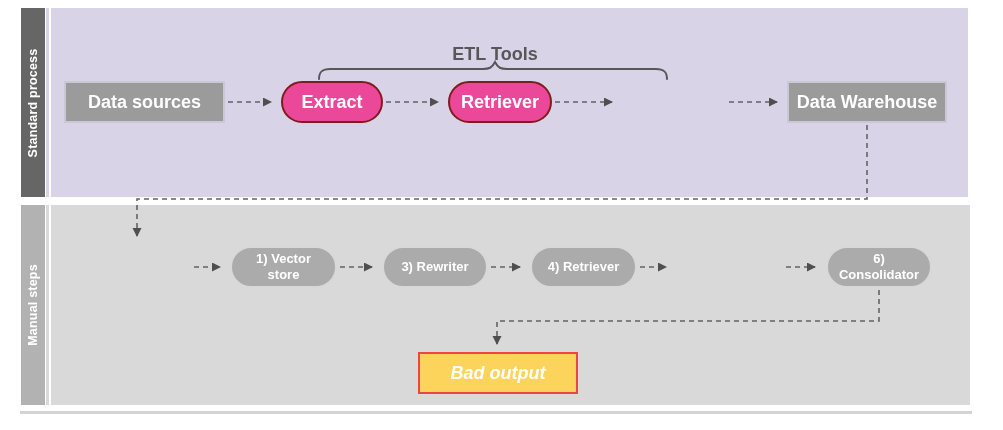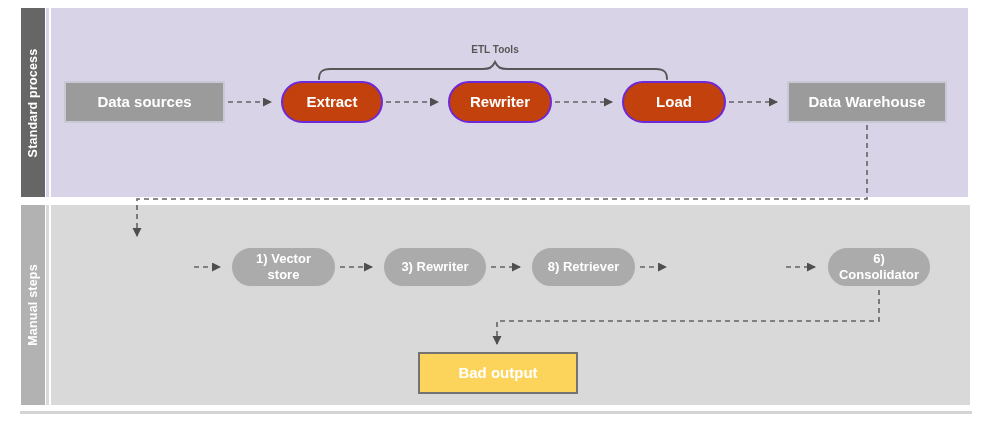--- a/index.html
+++ b/index.html
@@ -42,52 +42,53 @@
     background: #d4d4d4;
   }
   .node {
     position: absolute;
     display: flex;
     align-items: center;
     justify-content: center;
     box-sizing: border-box;
     color: #ffffff;
     font-weight: bold;
-    font-size: 15px;
+    font-size: 18px;
     text-align: center;
     white-space: pre-line;
     line-height: 1.25;
   }
   .node.rect-gray {
     background: #9b9b9b;
     border: 2px solid #c9c9d6;
   }
   .node.pill-pink {
-    background: #c2410c;
-    border: 2px solid #6d28d9;
+    background: #ec4899;
+    border: 2px solid #7f1d1d;
     border-radius: 22px;
     text-align: center;
   }
   .node.pill-gray {
     background: #ababab;
     border: 2px solid #d8d8d8;
     border-radius: 22px;
     font-size: 13px;
   }
   .node.rect-yellow {
     background: #fcd45b;
-    border: 2px solid #737373;
+    border: 2px solid #ef4444;
+    font-style: italic;
   }
   .etl-label {
     position: absolute;
     left: 435px; top: 44px; width: 120px;
     text-align: center;
     color: #575757;
     font-weight: bold;
-    font-size: 10px;
+    font-size: 18px;
   }
   svg.overlay {
     position: absolute;
     left: 0; top: 0;
     width: 1003px; height: 430px;
     pointer-events: none;
   }
   .conn { stroke: #636363; stroke-width: 1.6; fill: none; stroke-dasharray: 5 4; }
   .brace { stroke: #575757; stroke-width: 2; fill: none; stroke-linecap: round; }
 </style>
@@ -130,28 +131,27 @@
     <path class="conn" marker-end="url(#ar)" d="M640 267 H666"></path>
     <path class="conn" marker-end="url(#ar)" d="M786 267 H815"></path>
 
     <path class="conn" marker-end="url(#ar)" d="M879 290 V321 H497 V344"></path>
   </svg>
 
   <div class="etl-label">ETL Tools</div>
 
   <div class="node rect-gray" style="left:64px; top:81px; width:161px; height:42px;">Data sources</div>
   <div class="node pill-pink" style="left:281px; top:81px; width:102px; height:42px;">Extract</div>
-  <div class="node pill-pink" style="left:448px; top:81px; width:104px; height:42px;">Rewriter</div>
-  <div class="node pill-pink" style="left:622px; top:81px; width:104px; height:42px;">Load</div>
+  <div class="node pill-pink" style="left:448px; top:81px; width:104px; height:42px;">Retriever</div>
   <div class="node rect-gray" style="left:787px; top:81px; width:160px; height:42px;">Data Warehouse</div>
 
   <div class="node pill-gray" style="left:230px; top:246px; width:107px; height:42px;">1) Vector
 store</div>
   <div class="node pill-gray" style="left:382px; top:246px; width:106px; height:42px;text-align:right;">3) Rewriter</div>
-  <div class="node pill-gray" style="left:530px; top:246px; width:107px; height:42px;">8) Retriever</div>
+  <div class="node pill-gray" style="left:530px; top:246px; width:107px; height:42px;">4) Retriever</div>
   <div class="node pill-gray" style="left:826px; top:246px; width:106px; height:42px;">6)
 Consolidator</div>
 
   <div class="node rect-yellow" style="left:418px; top:352px; width:160px; height:42px;">Bad output</div>
 
   <div class="bottom-rule"></div>
 
 </div>
 
 </body></html>

